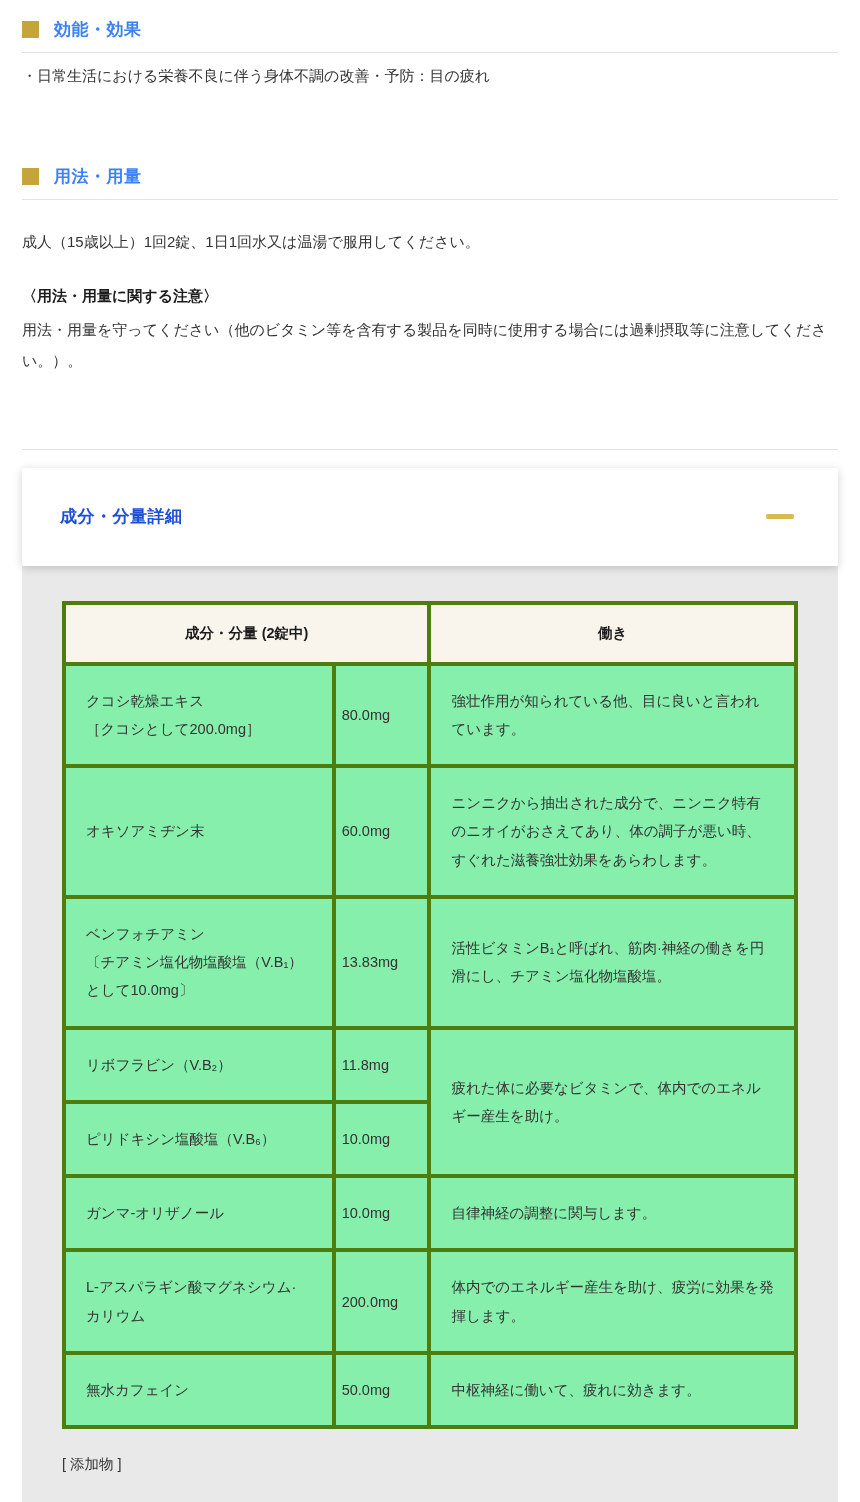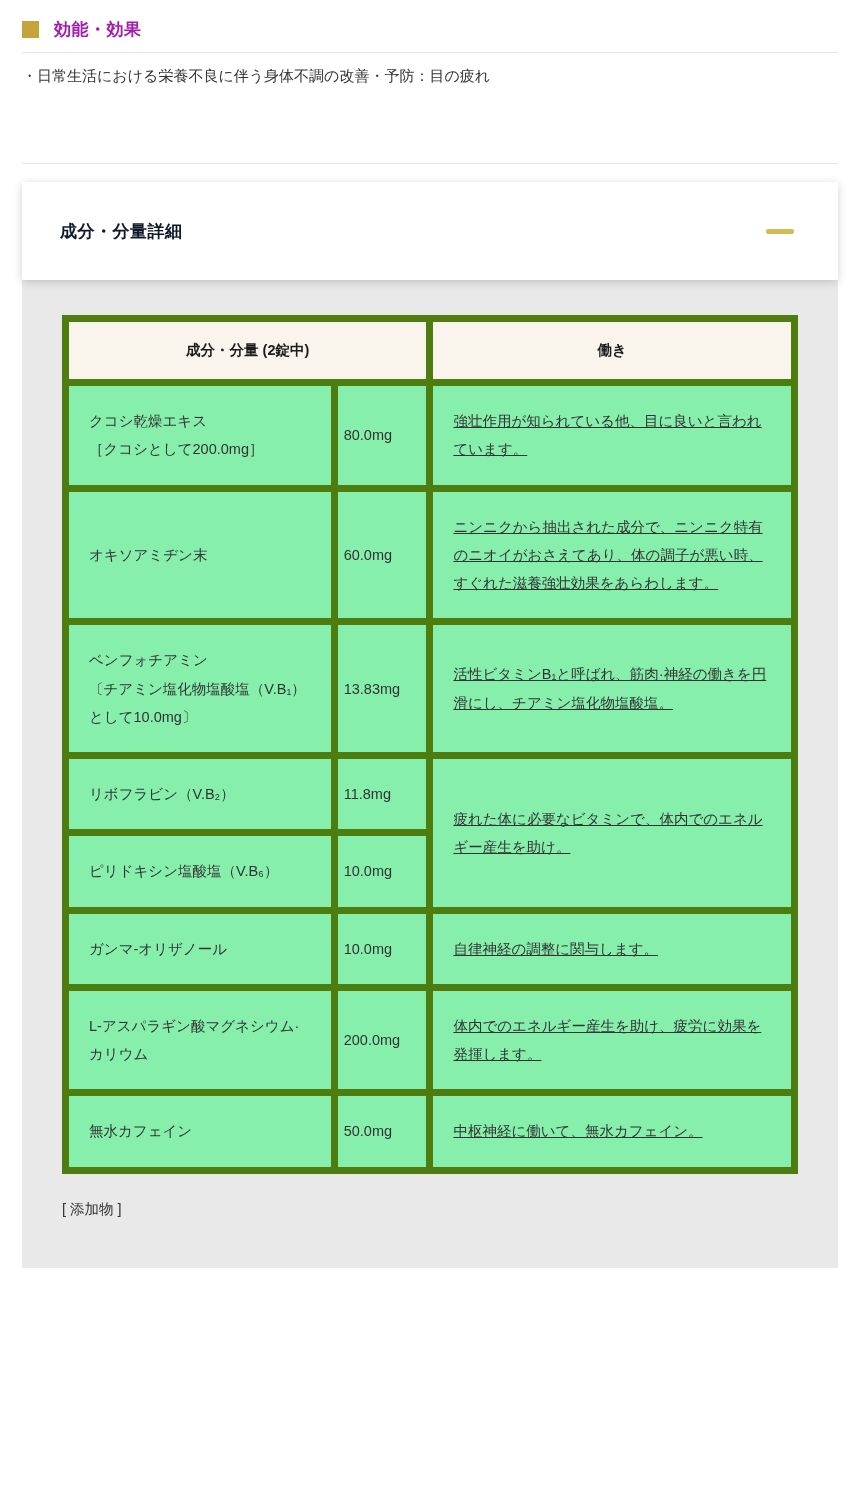--- a/index.html
+++ b/index.html
@@ -7,21 +7,21 @@
   body {
     width:860px; min-height:1502px;
     font-family:"Liberation Sans","DejaVu Sans",sans-serif;
     color:#333333; -webkit-font-smoothing:antialiased;
   }
   .page { padding:18px 22px 16px 22px; }
 
   
   .sec-header { display:flex; align-items:center; gap:15px; }
   .gold-sq { width:17px; height:17px; background:#c5a43c; flex:0 0 auto; }
-  .sec-title { font-size:17px; font-weight:bold; color:#a21caf; letter-spacing:.5px; }
+  .sec-title { font-size:17px; font-weight:bold; color:#3b82f6; letter-spacing:.5px; }
   .sec-rule { border:none; border-top:1px solid #e3e3e3; margin-top:11px; }
 
   
   .efficacy-body { margin-top:8px; font-size:15px; line-height:2.0; color:#333; }
   .efficacy-body p { margin:0; }
 
   
   .sec-dosage { margin-top:74px; }
   .dosage-main { margin-top:28px; font-size:15px; line-height:1.9; }
   .dosage-note-head { margin-top:30px; font-size:15px; font-weight:bold; color:#1c1c1c; }
@@ -29,55 +29,65 @@
 
   
   .sec-ingredients { margin-top:72px; }
   .accordion-card {
     margin-top:18px; background:#ffffff; border-radius:2px;
     box-shadow:0 2px 10px rgba(0,0,0,.18);
     padding:0 44px 0 38px; height:98px;
     display:flex; align-items:center; justify-content:space-between;
     position:relative; z-index:2; cursor:pointer;
   }
-  .accordion-title { font-size:17px; font-weight:bold; color:#0f172a; letter-spacing:.5px; }
+  .accordion-title { font-size:17px; font-weight:bold; color:#1d4ed8; letter-spacing:.5px; }
   .minus-bar { width:28px; height:5px; background:#d5bb54; border-radius:2px; }
 
   .detail-panel { background:#e9e9e9; padding:35px 40px 42px 40px; position:relative; z-index:1; }
 
   table.ing-table { width:100%; border-collapse:collapse; background:#ffffff; font-size:14.5px; }
-  .ing-table th, .ing-table td { border:7px solid #4d7c0f; }
+  .ing-table th, .ing-table td { border:4px solid #4d7c0f; }
   .ing-table th {
     background:#f9f5ec; font-weight:bold; color:#1c1c1c;
     text-align:center; padding:19px 8px; font-size:14.5px;
   }
   .ing-table td { padding:21px 20px; line-height:1.95; vertical-align:middle; background:#86efac; }
   .c-name { width:271px; white-space:pre-line; }
   .c-amt  { width:96px; text-align:left; padding-left:6px !important; padding-right:6px !important; }
-  .c-role { width:369px;text-decoration:underline; }
+  .c-role { width:369px; }
 
   .additives { margin-top:20px; font-size:14.5px; line-height:2.1; color:#333; }
   .additives .add-label { margin-bottom:2px; }
 </style>
 </head>
 <body>
 
 <div class="page">
 
   <section class="sec">
     <div class="sec-header">
       <span class="gold-sq"></span>
       <h2 class="sec-title">効能・効果</h2>
     </div>
     <hr class="sec-rule">
     <div class="efficacy-body">
       <p>・日常生活における栄養不良に伴う身体不調の改善・予防：目の疲れ</p>
     </div>
   </section>
 
+  <section class="sec sec-dosage">
+    <div class="sec-header">
+      <span class="gold-sq"></span>
+      <h2 class="sec-title">用法・用量</h2>
+    </div>
+    <hr class="sec-rule">
+    <p class="dosage-main">成人（15歳以上）1回2錠、1日1回水又は温湯で服用してください。</p>
+    <p class="dosage-note-head">〈用法・用量に関する注意〉</p>
+    <p class="dosage-note-body">用法・用量を守ってください（他のビタミン等を含有する製品を同時に使用する場合には過剰摂取等に注意してください。）。</p>
+  </section>
 
   <section class="sec sec-ingredients">
     <hr class="sec-rule">
 
     <div class="accordion-card">
       <span class="accordion-title">成分・分量詳細</span>
       <span class="minus-bar"></span>
     </div>
 
     <div class="detail-panel">
@@ -123,21 +133,21 @@
           </tr>
           <tr>
             <td class="c-name">L-アスパラギン酸マグネシウム·
 カリウム</td>
             <td class="c-amt">200.0mg</td>
             <td class="c-role">体内でのエネルギー産生を助け、疲労に効果を発揮します。</td>
           </tr>
           <tr>
             <td class="c-name">無水カフェイン</td>
             <td class="c-amt">50.0mg</td>
-            <td class="c-role">中枢神経に働いて、無水カフェイン。</td>
+            <td class="c-role">中枢神経に働いて、疲れに効きます。</td>
           </tr>
         </tbody>
       </table>
 
       <div class="additives">
         <div class="add-label">[ 添加物 ]</div>
 
       </div>
     </div>
   </section>

